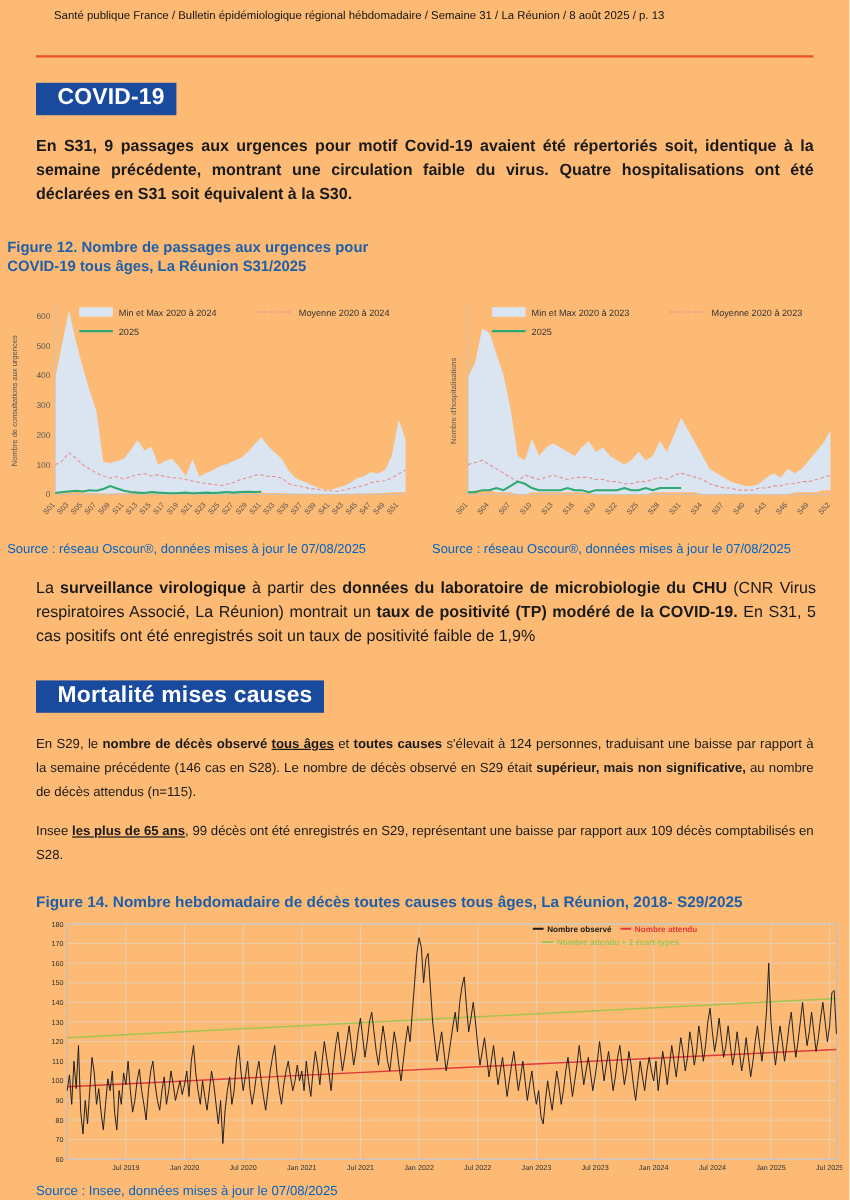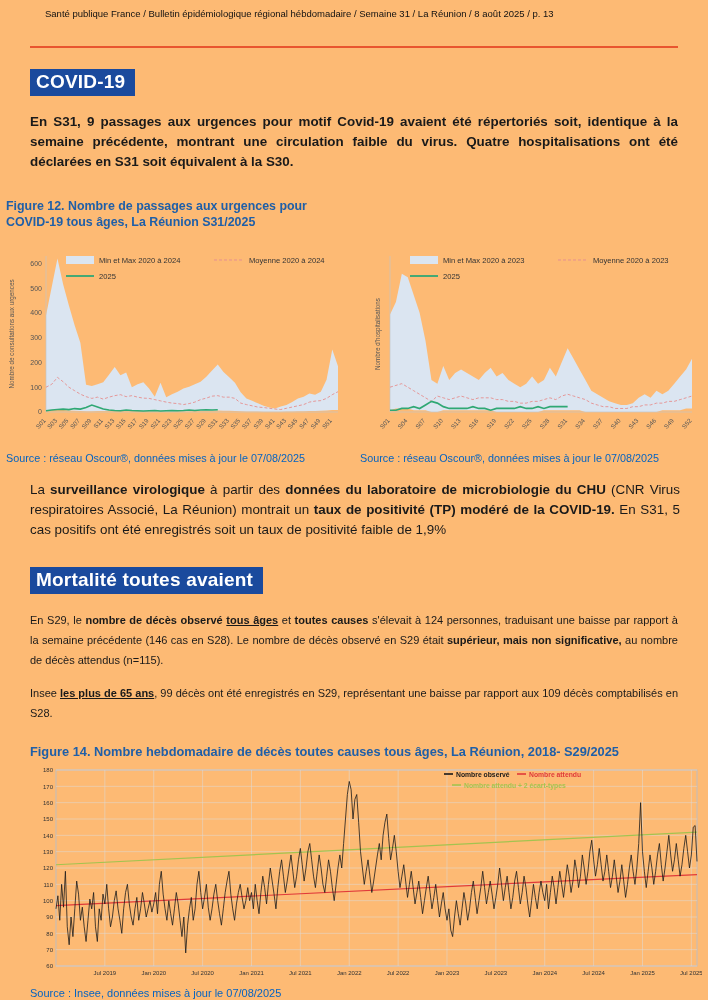--- a/index.html
+++ b/index.html
@@ -2,21 +2,21 @@
 <html lang="fr"><head>
 <meta charset="utf-8">
 <style>
   html,body{margin:0;padding:0;background:#fff;}
   .page{width:708px;height:1000px;position:relative;background:#fdba74;overflow:hidden;
         font-family:"Liberation Sans", sans-serif;color:#1a1a1a;}
   .hdr{padding-top:8px;margin-left:45px;font-size:9.5px;color:#111;letter-spacing:0;}
   .rule{margin:27px 30px 0 30px;height:2px;background:#E8552F;}
   .bannerwrap{margin:21px 0 0 30px;}
   .banner{display:inline-block;background:#1A4A9D;color:#fff;font-weight:bold;
-          font-size:19px;padding:2px 10px 3px 6px;letter-spacing:.2px;}
+          font-size:19px;padding:2px 10px 3px 18px;letter-spacing:.2px;}
   .bodypara{margin:16px 30px 0 30px;font-size:13.4px;line-height:20px;text-align:justify;font-weight:bold;}
   .figrow{display:flex;margin-top:26px;align-items:flex-end;}
   .figcol-l{width:352px;padding-left:6px;box-sizing:border-box;}
   .figcol-r{flex:1;padding-left:8px;padding-right:6px;box-sizing:border-box;}
   .figtitle{font-size:12.4px;font-weight:bold;color:#1F5FA8;height:52px;line-height:16px;padding-right:14px;}
   .src{font-size:10.8px;color:#0563C1;margin-top:4px;}
   .viropara{margin:16px 28px 0 30px;font-size:13.4px;line-height:20px;text-align:justify;}
   .mortpara{margin:13px 30px 0 30px;font-size:11px;line-height:20px;text-align:justify;}
   .bannerwrap2{margin:27px 0 0 30px;}
   .fig14title{margin:21px 30px 3px 30px;font-size:12.8px;font-weight:bold;color:#1F5FA8;}
@@ -126,21 +126,21 @@
           <line x1="50" y1="26" x2="78" y2="26" stroke="#2fa874" stroke-width="1.8"></line>
           <text x="83" y="29" font-size="7.6" fill="#333">2025</text>
         </svg>
       <div class="src">Source : réseau Oscour®, données mises à jour le 07/08/2025</div>
     </div>
   </div>
 
   <div class="viropara"><span>La </span><span class="b">surveillance virologique</span><span> à partir des </span><span class="b">données du laboratoire de microbiologie du CHU</span><span> (CNR Virus respiratoires Associé, La Réunion) montrait un </span><span class="b">taux de positivité (TP) modéré de la COVID-19.</span><span>  En S31, 5 cas positifs ont été enregistrés soit un taux de positivité faible de 1,9%</span></div>
 
   <div class="bannerwrap2">
-    <span class="banner">Mortalité toutes avaient</span>
+    <span class="banner">Mortalité mises causes</span>
   </div>
 
   <div class="mortpara" style="margin-top:16px"><span>En S29, le </span><span class="b">nombre de décès observé </span><span class="b u">tous âges</span><span> et </span><span class="b">toutes causes</span><span> s'élevait à 124 personnes, traduisant une baisse par rapport à la semaine précédente (146 cas en S28). Le nombre de décès observé en S29 était </span><span class="b">supérieur, mais non significative,</span><span> au nombre de décès attendus (n=115).</span></div>
   <div class="mortpara"><span>Insee </span><span class="b u">les plus de 65 ans</span><span>, 99 décès ont été enregistrés en S29, représentant une baisse par rapport aux 109 décès comptabilisés en S28.</span></div>
 
   <div class="fig14title">Figure 14. Nombre hebdomadaire de décès toutes causes tous âges, La Réunion, 2018- S29/2025</div>
   <div class="fig14wrap">
     <svg id="fig14-svg" width="672" height="224" viewBox="0 0 672 224">
         <rect x="26" y="8" width="641" height="196" fill="none" stroke="#aebfd2" stroke-width="0.8"></rect>
         <line x1="26" y1="204" x2="667" y2="204" stroke="#dcdcdc" stroke-width="0.5"></line>

